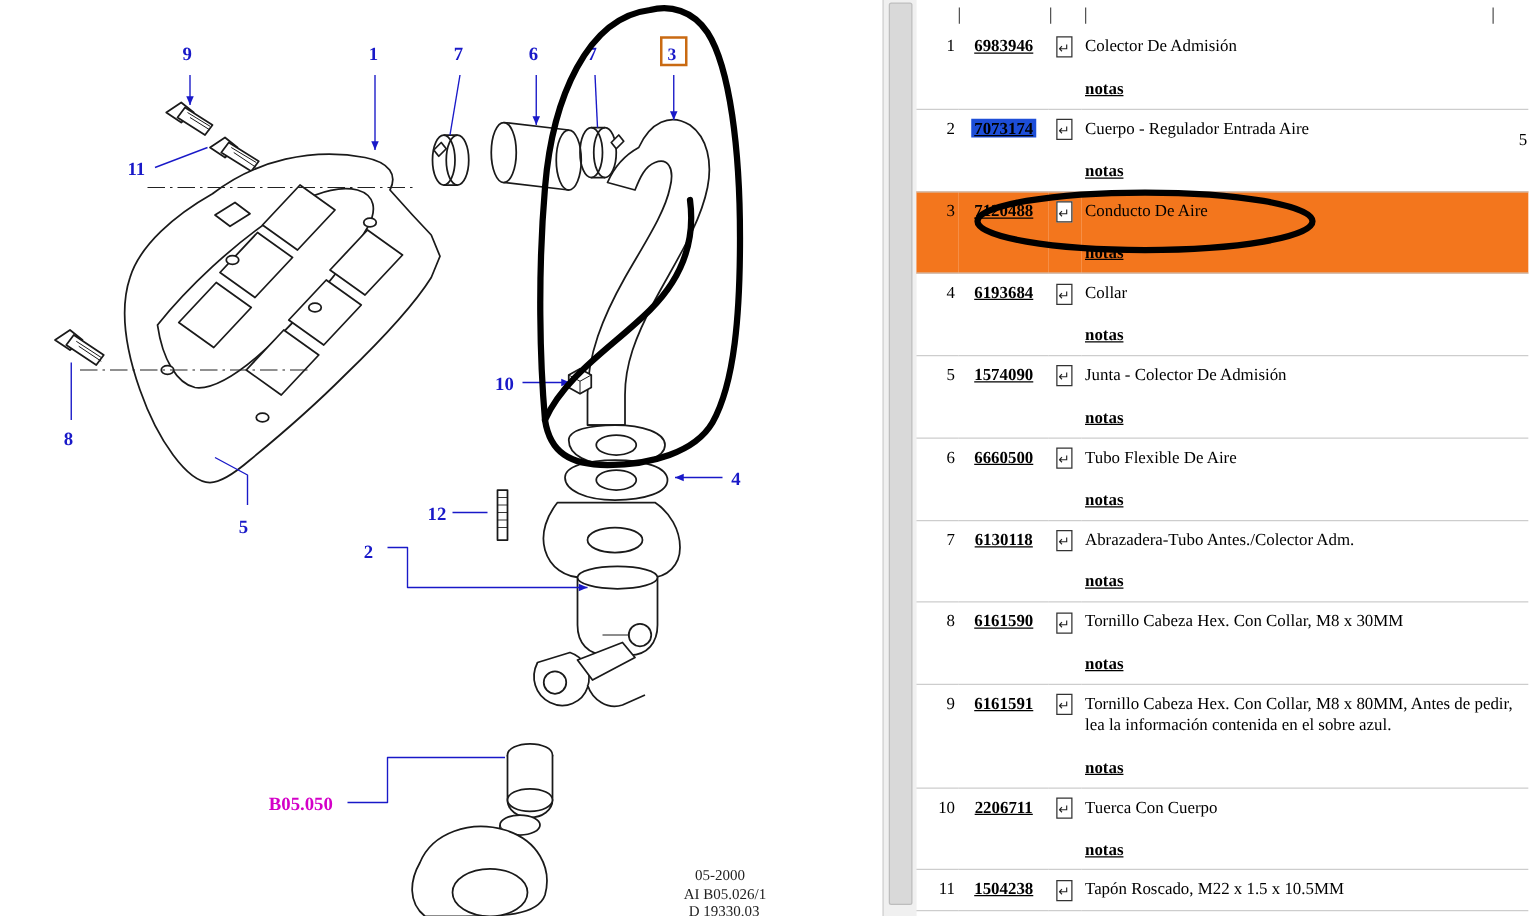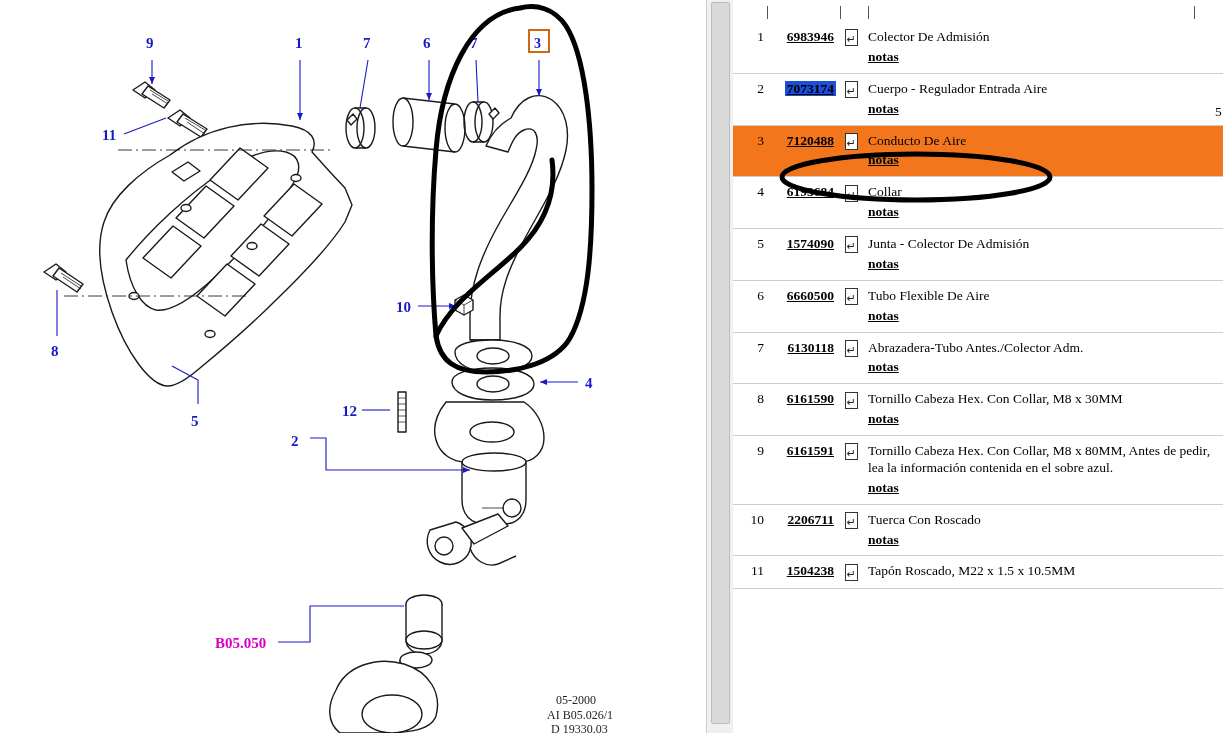--- a/index.html
+++ b/index.html
@@ -101,21 +101,21 @@
     font-size: 13.5px;
     color: #000000;
     line-height: 1.25;
   }
   td.idx {
     text-align: right;
     padding-right: 8px;
     color: #000;
     white-space: nowrap;
   }
-  td.pn { text-align: right; }
+  td.pn { text-align: center; }
   .pn-link {
     text-decoration: underline;
     color: #000000;
     font-weight: bold;
     cursor: pointer;
     padding: 0 2px;
   }
   .pn-link.hl {
     background: #1d4ed8;
   }
@@ -137,21 +137,21 @@
   .note-icon .arrow {
     position: absolute;
     left: 2px; top: 5px;
     font-size: 11px;
     color: #222;
     line-height: 1;
   }
   td.desc { padding-right: 8px; }
   .notas {
     display: inline-block;
-    margin-top: 3px;
+    margin-top: 17px;
     text-decoration: underline;
     font-weight: bold;
     cursor: pointer;
   }
 
   tr.row.selected {
     background: #f3761d;
   }
   tr.row.selected td { color: #000; }
 
@@ -472,21 +472,21 @@
           <td class="idx">9</td>
           <td class="pn"><span class="pn-link">6161591</span></td>
           <td class="noteicon"><span class="note-icon"><span class="page"></span><span class="arrow">↵</span></span></td>
           <td class="desc"><span>Tornillo Cabeza Hex. Con Collar, M8 x 80MM, Antes de pedir, lea la información contenida en el sobre azul.</span><br><span class="notas">notas</span></td>
         </tr>
 
         <tr class="row">
           <td class="idx">10</td>
           <td class="pn"><span class="pn-link">2206711</span></td>
           <td class="noteicon"><span class="note-icon"><span class="page"></span><span class="arrow">↵</span></span></td>
-          <td class="desc"><span>Tuerca Con Roscado</span><br><span class="notas">notas</span></td>
+          <td class="desc"><span>Tuerca Con Cuerpo</span><br><span class="notas">notas</span></td>
         </tr>
 
         <tr class="row">
           <td class="idx">11</td>
           <td class="pn"><span class="pn-link">1504238</span></td>
           <td class="noteicon"><span class="note-icon"><span class="page"></span><span class="arrow">↵</span></span></td>
           <td class="desc"><span>Tapón Roscado, M22 x 1.5 x 10.5MM</span></td>
         </tr>
       </tbody>
     </table>

